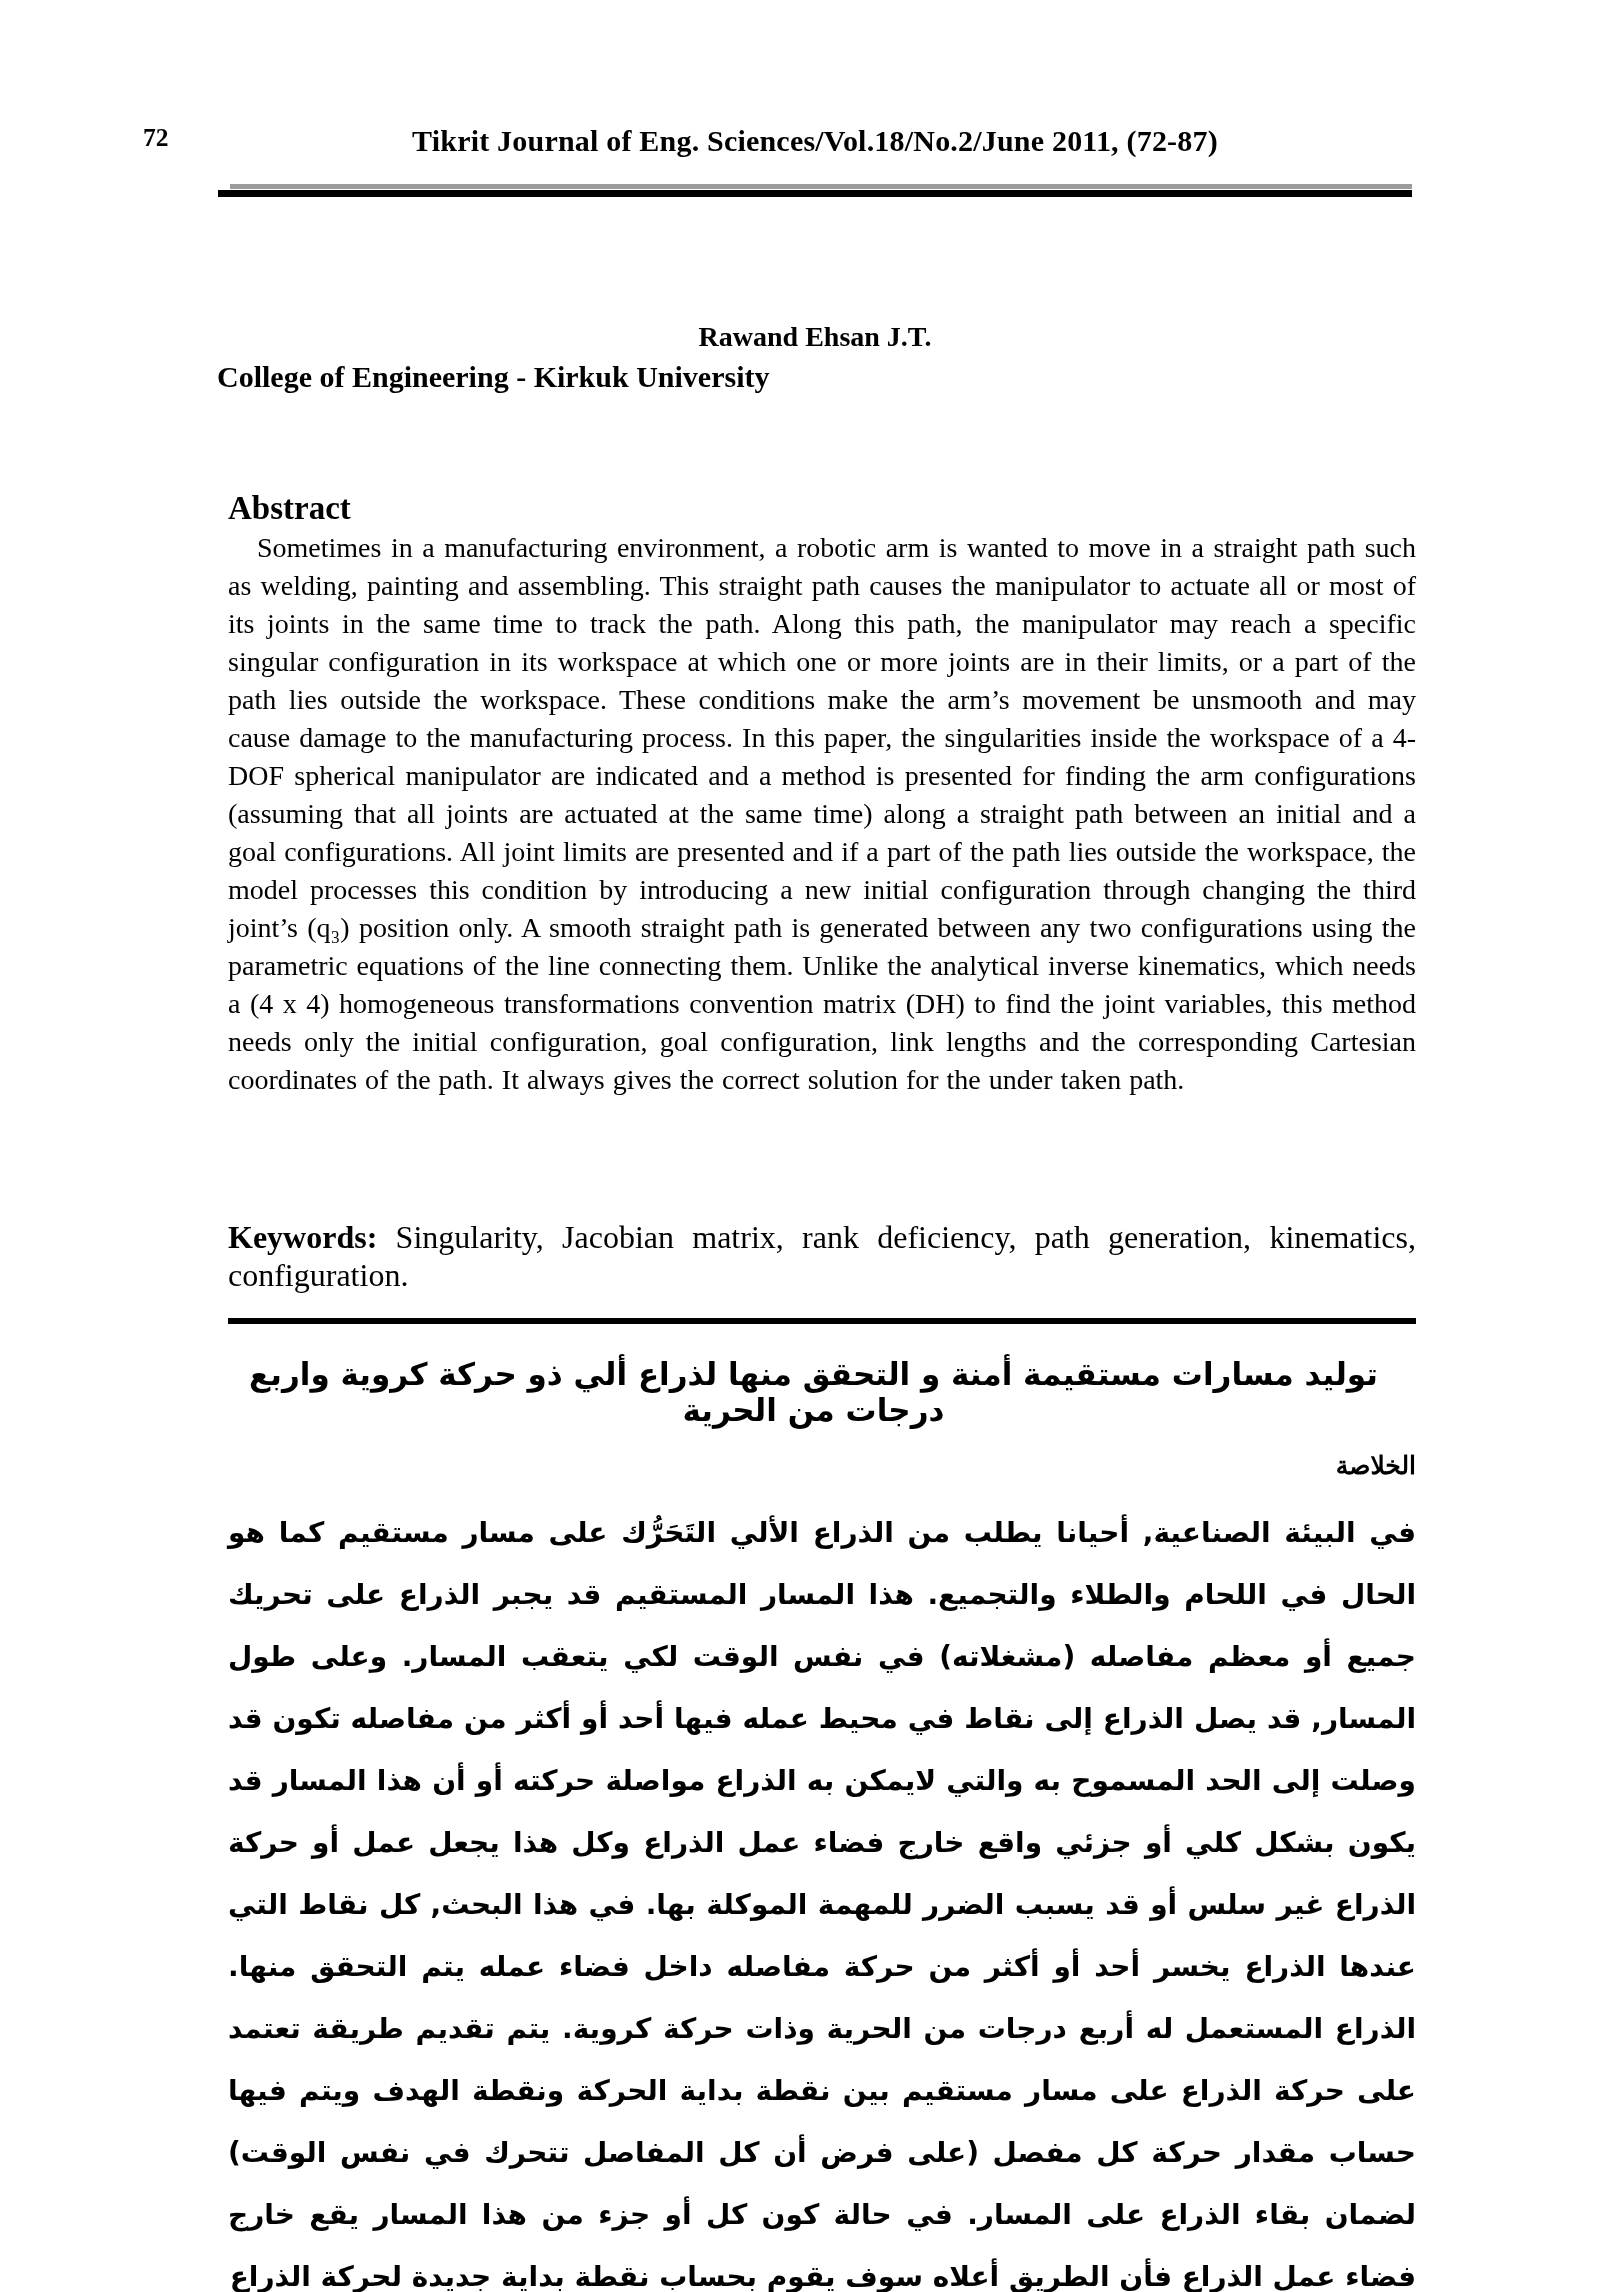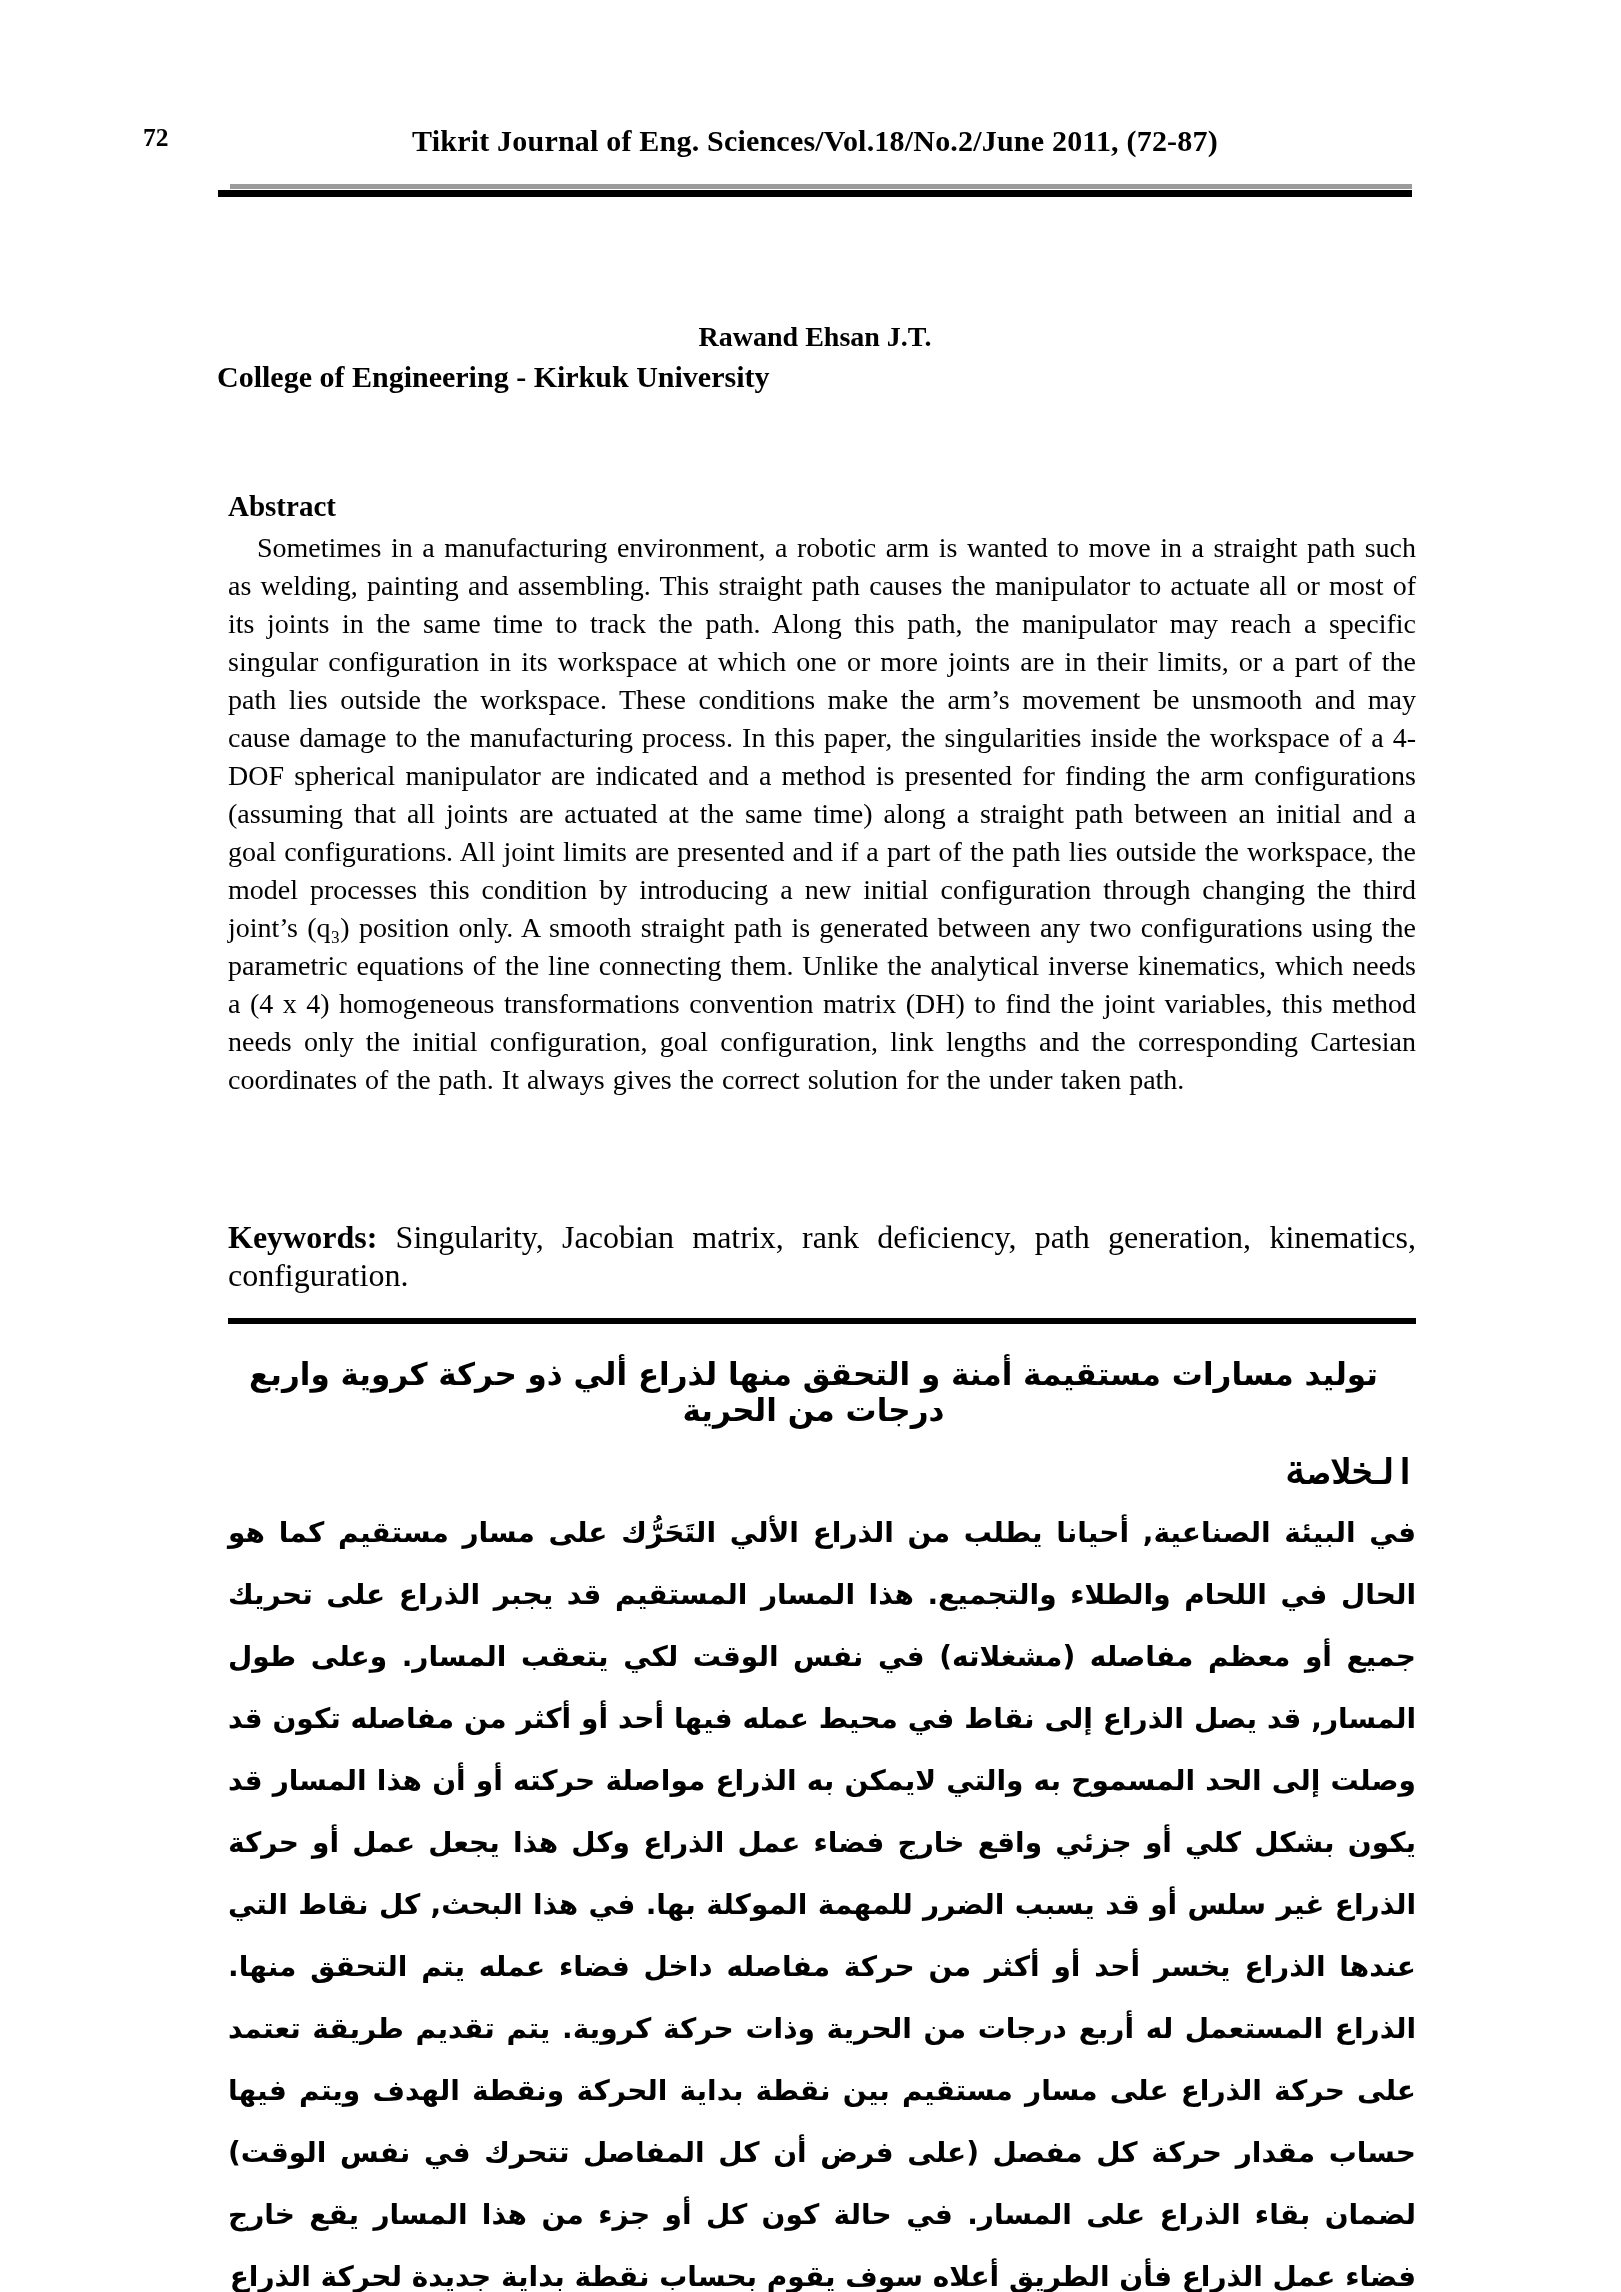--- a/index.html
+++ b/index.html
@@ -74,21 +74,21 @@
     top: 360px;
     width: 1196px;
     text-align: left;
     font-size: 30px;
     font-weight: bold;
   }
   .abstract-heading {
     position: absolute;
     left: 228px;
     top: 490px;
-    font-size: 29px;
+    font-size: 33px;
     font-weight: bold;
   }
   .abstract-body {
     position: absolute;
     left: 228px;
     top: 529px;
     width: 1188px;
     font-size: 28px;
     line-height: 38px;
     text-align: justify;
@@ -126,22 +126,22 @@
     font-size: 31px;
     font-weight: bold;
   }
   .arabic-heading {
     position: absolute;
     left: 228px;
     top: 1451px;
     width: 1188px;
     text-align: right;
     direction: rtl;
-    font-family: Liberation Mono, monospace;
-    font-size: 36px;
+    font-family: Liberation Sans, sans-serif;
+    font-size: 25px;
     font-weight: bold;
   }
   .arabic-body {
     position: absolute;
     left: 228px;
     top: 1502px;
     width: 1188px;
     direction: rtl;
     text-align: justify;
     font-family: "DejaVu Sans", sans-serif;

